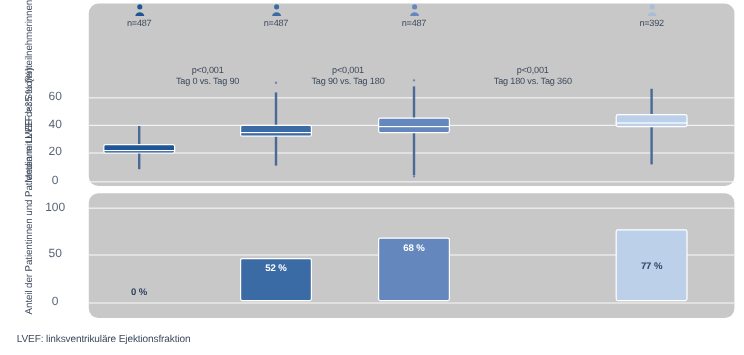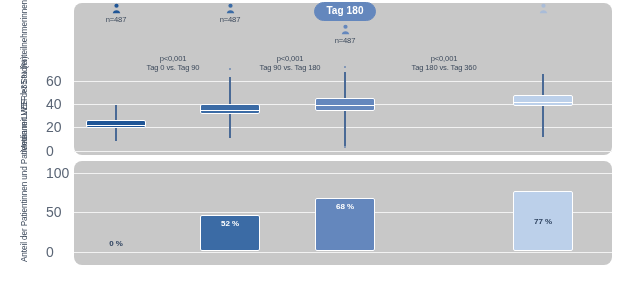--- a/index.html
+++ b/index.html
@@ -36,24 +36,24 @@
     line-height:10.2px;
     letter-spacing:-0.1px;
     color:#3d4a5c;
     text-align:center;
   }
   #axis-title-top{left:20px;top:152px;width:100px;}
   #axis-title-bottom{left:20px;top:262px;width:100px;}
 
   .tick{
     position:absolute;
-    right:0;
-    font-size:14px;
+    right:12px;
+    font-size:10px;
     color:#5a6575;
-    text-align:left;
+    text-align:center;
     width:24px;
     transform:translateY(-50%);
   }
   .tickwrap{position:absolute;width:26px;}
   #ticks-top{left:44px;top:3px;height:152px;}
   #ticks-bottom{left:44px;top:161px;height:104px;}
 
   
   .tp{
     position:absolute;
@@ -172,28 +172,28 @@
     </div>
   <div id="layer-timepoints">
       <div class="tp" style="left: 116px;"><svg class="person" viewBox="0 0 12 12">
           <circle cx="6" cy="3" r="2.3" fill="#1f5596"></circle>
           <path d="M1.9 11.2 A4.2 4.2 0 0 1 10.1 11.2 Z" fill="#1f5596"></path>
         </svg><span class="nlabel">n=487</span></div>
       <div class="tp" style="left: 230px;"><svg class="person" viewBox="0 0 12 12">
           <circle cx="6" cy="3" r="2.3" fill="#3b6ba5"></circle>
           <path d="M1.9 11.2 A4.2 4.2 0 0 1 10.1 11.2 Z" fill="#3b6ba5"></path>
         </svg><span class="nlabel">n=487</span></div>
-      <div class="tp" style="left: 345px;"><span class="pill" style="background:#6487bd;color:#ffffff;border:1.4px solid #6487bd">Tag 180</span><svg class="person" viewBox="0 0 12 12">
+      <div class="tp" style="left: 345px;"><svg class="person" viewBox="0 0 12 12">
           <circle cx="6" cy="3" r="2.3" fill="#6487bd"></circle>
           <path d="M1.9 11.2 A4.2 4.2 0 0 1 10.1 11.2 Z" fill="#6487bd"></path>
         </svg><span class="nlabel">n=487</span></div>
       <div class="tp" style="left: 543px;"><svg class="person" viewBox="0 0 12 12">
           <circle cx="6" cy="3" r="2.3" fill="#a9bcd8"></circle>
           <path d="M1.9 11.2 A4.2 4.2 0 0 1 10.1 11.2 Z" fill="#a9bcd8"></path>
-        </svg></div>
+        </svg><span class="nlabel">n=392</span></div>
     </div>
   <div id="layer-pvals">
       <div class="pval" style="left: 173px; top: 54px;"><span>p&lt;0,001</span><br><span>Tag 0 vs. Tag 90</span></div>
       <div class="pval" style="left: 290px; top: 54px;"><span>p&lt;0,001</span><br><span>Tag 90 vs. Tag 180</span></div>
       <div class="pval" style="left: 444px; top: 54px;"><span>p&lt;0,001</span><br><span>Tag 180 vs. Tag 360</span></div>
     </div>
   <div id="layer-boxes">
       <div class="box-group" style="left: 86px; width: 60px; top: 0px; height: 296px;">
         <div class="whisker" style="top: 105px; height: 36.1667px;"></div>
         <div class="boxrect" style="width: 60px; margin-left: -30px; top: 120.167px; height: 8.16667px; background: rgb(31, 85, 150); border: 1.4px solid rgb(255, 255, 255);"></div>
@@ -221,13 +221,14 @@
   <div id="layer-bars">
       <div class="barlabel" style="left: 116px; top: 238.5px; color: rgb(47, 67, 96);">0 %</div>
       <div class="bar" style="left: 200px; width: 60px; top: 215.39px; height: 36.11px; background: rgb(59, 107, 165);"></div>
       <div class="barlabel" style="left: 230px; top: 219.39px; color: rgb(255, 255, 255);">52 %</div>
       <div class="bar" style="left: 315px; width: 60px; top: 198.12px; height: 53.38px; background: rgb(100, 135, 189);"></div>
       <div class="barlabel" style="left: 345px; top: 202.12px; color: rgb(255, 255, 255);">68 %</div>
       <div class="bar" style="left: 513px; width: 60px; top: 191.055px; height: 60.445px; background: rgb(188, 208, 234);"></div>
       <div class="barlabel" style="left: 543px; top: 195.055px; color: rgb(47, 67, 96); margin-top: 22px;">77 %</div>
     </div>
 
+  <div id="footnote">LVEF: linksventrikuläre Ejektionsfraktion</div>
 </div>
 
 </body></html>

